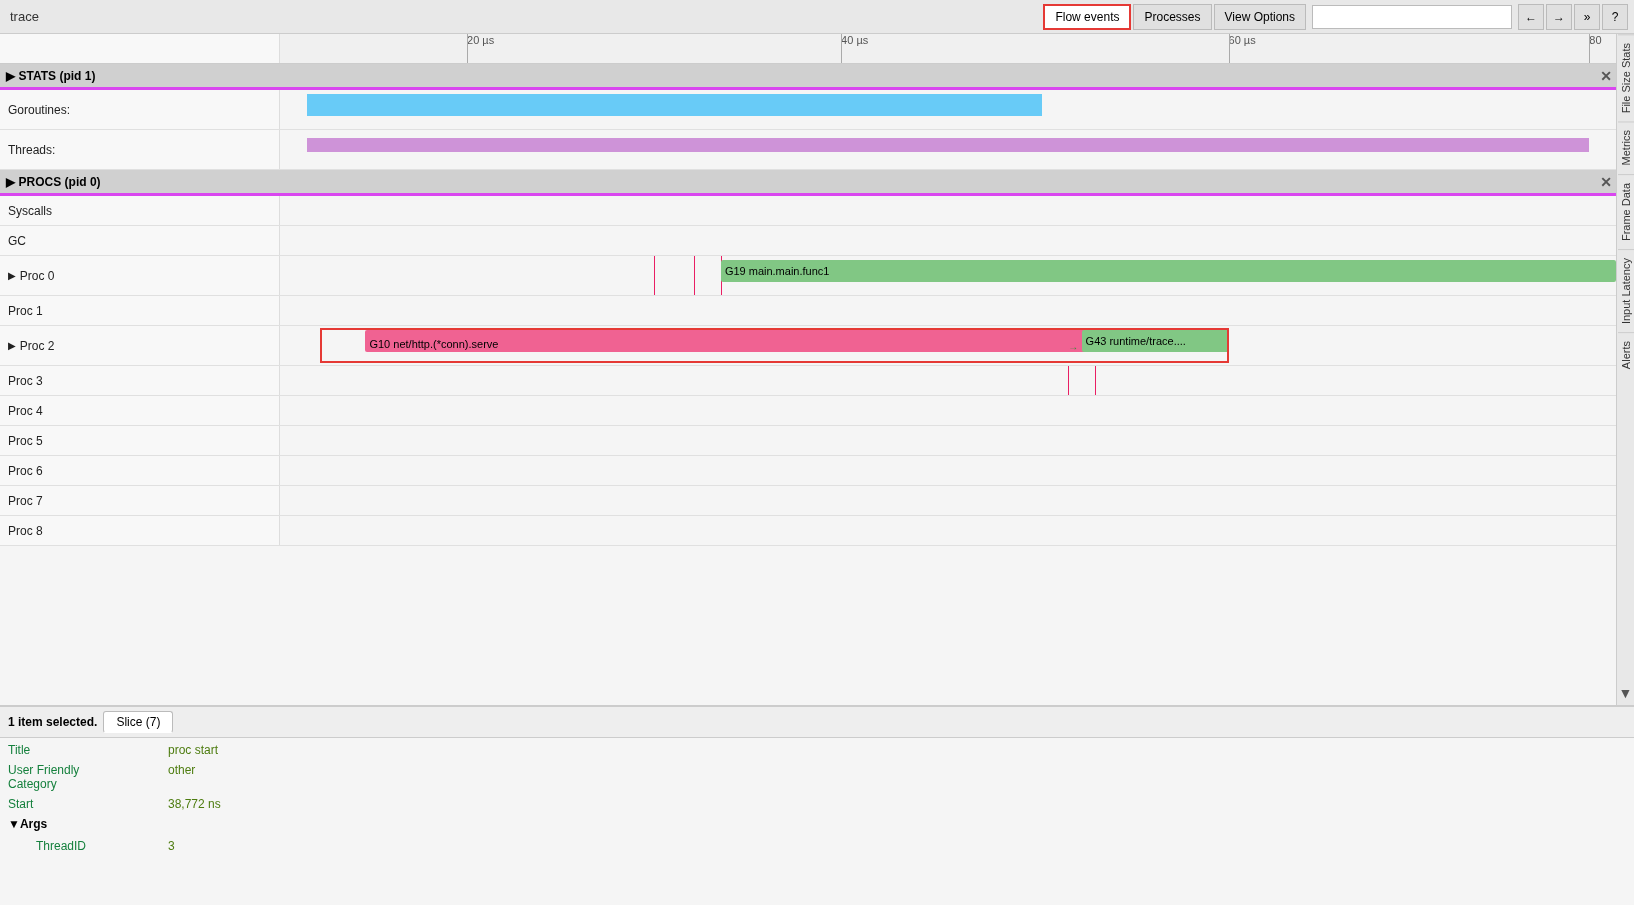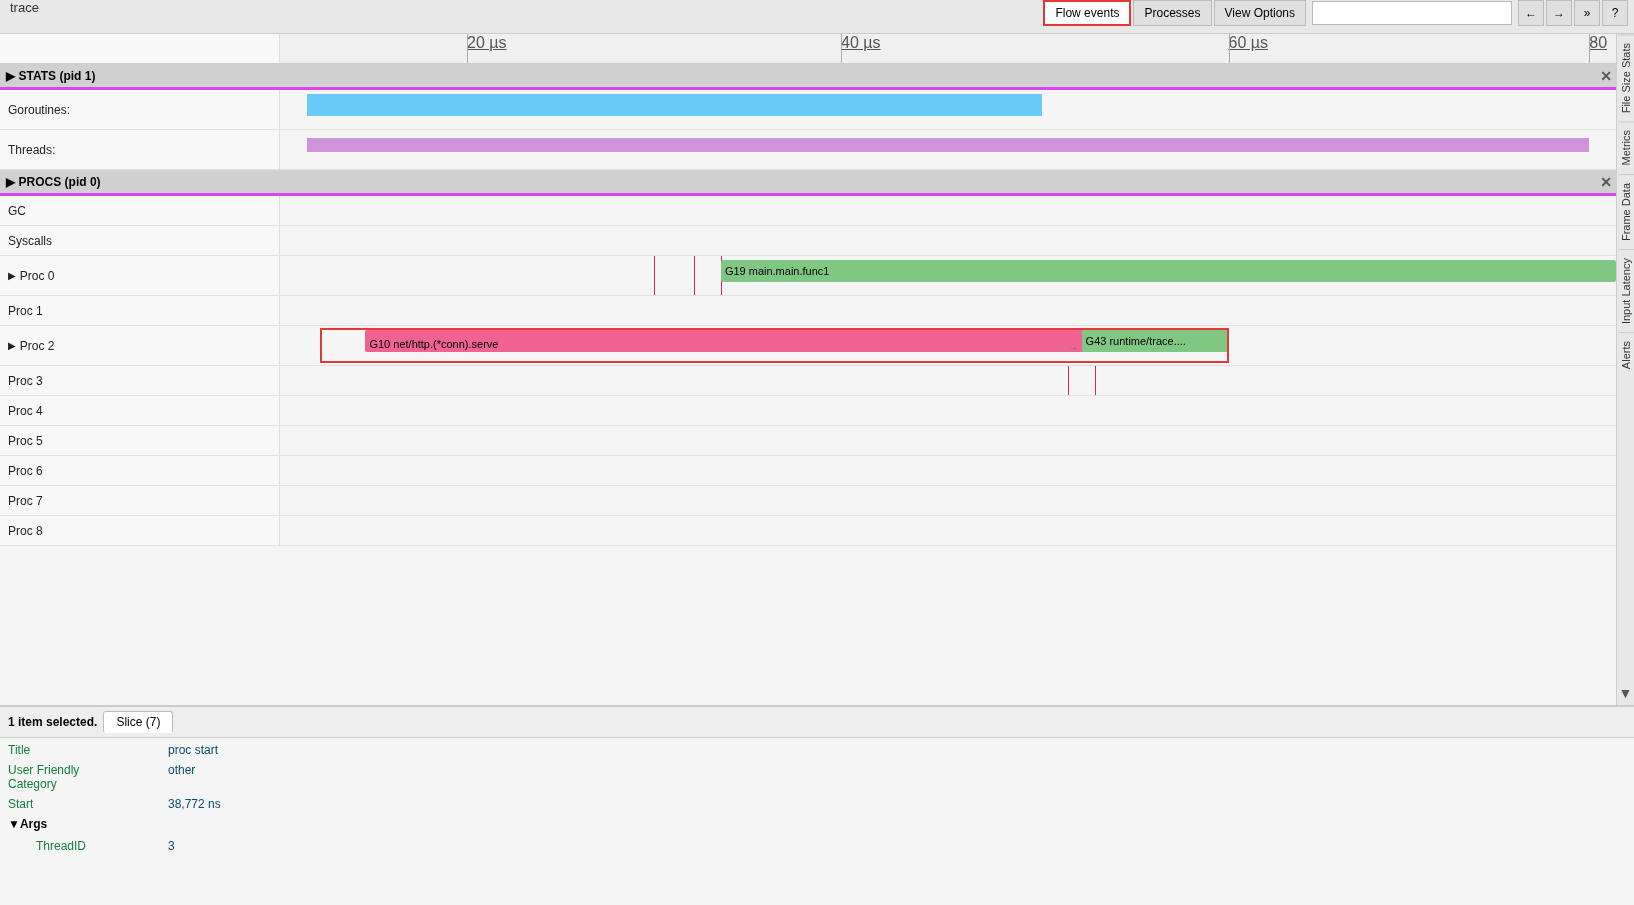--- a/index.html
+++ b/index.html
@@ -1,21 +1,21 @@
 <!DOCTYPE html>
 <html><head>
   <meta charset="utf-8">
   <style>
     * { box-sizing: border-box; margin: 0; padding: 0; }
     body { font-family: Arial, sans-serif; font-size: 12px; background: #f5f5f5; overflow: hidden; width: 1634px; height: 905px; }
 
     
     .header {
       display: flex;
-      align-items: flex-start;
+      align-items: center;
       background: #e8e8e8;
       border-bottom: 1px solid #ccc;
       height: 34px;
       padding: 0 6px;
     }
     .header-title {
       font-size: 13px;
       color: #333;
       margin-right: auto;
       padding-left: 4px;
@@ -77,23 +77,22 @@
       transform: rotate(180deg);
       font-size: 11px;
       padding: 8px 2px;
       cursor: pointer;
       border-bottom: 1px solid #ccc;
       color: #333;
       white-space: nowrap;
     }
     .ruler-mark {
       position: absolute;
-      font-size: 16px;
+      font-size: 11px;
       color: #555;
-      text-decoration: underline;
     }
 
     
     .tracks {
       display: flex;
       flex-direction: column;
       overflow-y: auto;
       height: 100%;
     }
     .section-header {
@@ -271,21 +270,21 @@
     .detail-table td {
       padding: 3px 8px;
       font-size: 12px;
       vertical-align: top;
     }
     .detail-table td:first-child {
       width: 160px;
       color: #15803d;
     }
     .detail-table td:last-child {
-      color: #0c4a6e;
+      color: #4d7c0f;
       margin-top: 20px;
     }
     .args-header {
       padding: 3px 8px;
       font-size: 12px;
       font-weight: bold;
     }
     .args-row td:first-child {
       padding-left: 36px;
     }
@@ -351,28 +350,28 @@
         </div>
       </div>
 
       <div class="section-header">
         <span>▶ PROCS (pid 0)</span>
         <span class="close-btn">✕</span>
       </div>
 
       <div class="track-row">
         <div class="track-label">
+          <span>Syscalls</span>
+        </div>
+        <div class="track-canvas"></div>
+      </div>
+
+      <div class="track-row">
+        <div class="track-label">
           <span>GC</span>
-        </div>
-        <div class="track-canvas"></div>
-      </div>
-
-      <div class="track-row">
-        <div class="track-label">
-          <span>Syscalls</span>
         </div>
         <div class="track-canvas"></div>
       </div>
 
       <div class="track-row tall">
         <div class="track-label">
           <span class="arrow">▶</span>
           <span>Proc 0</span>
         </div>
         <div class="track-canvas">

